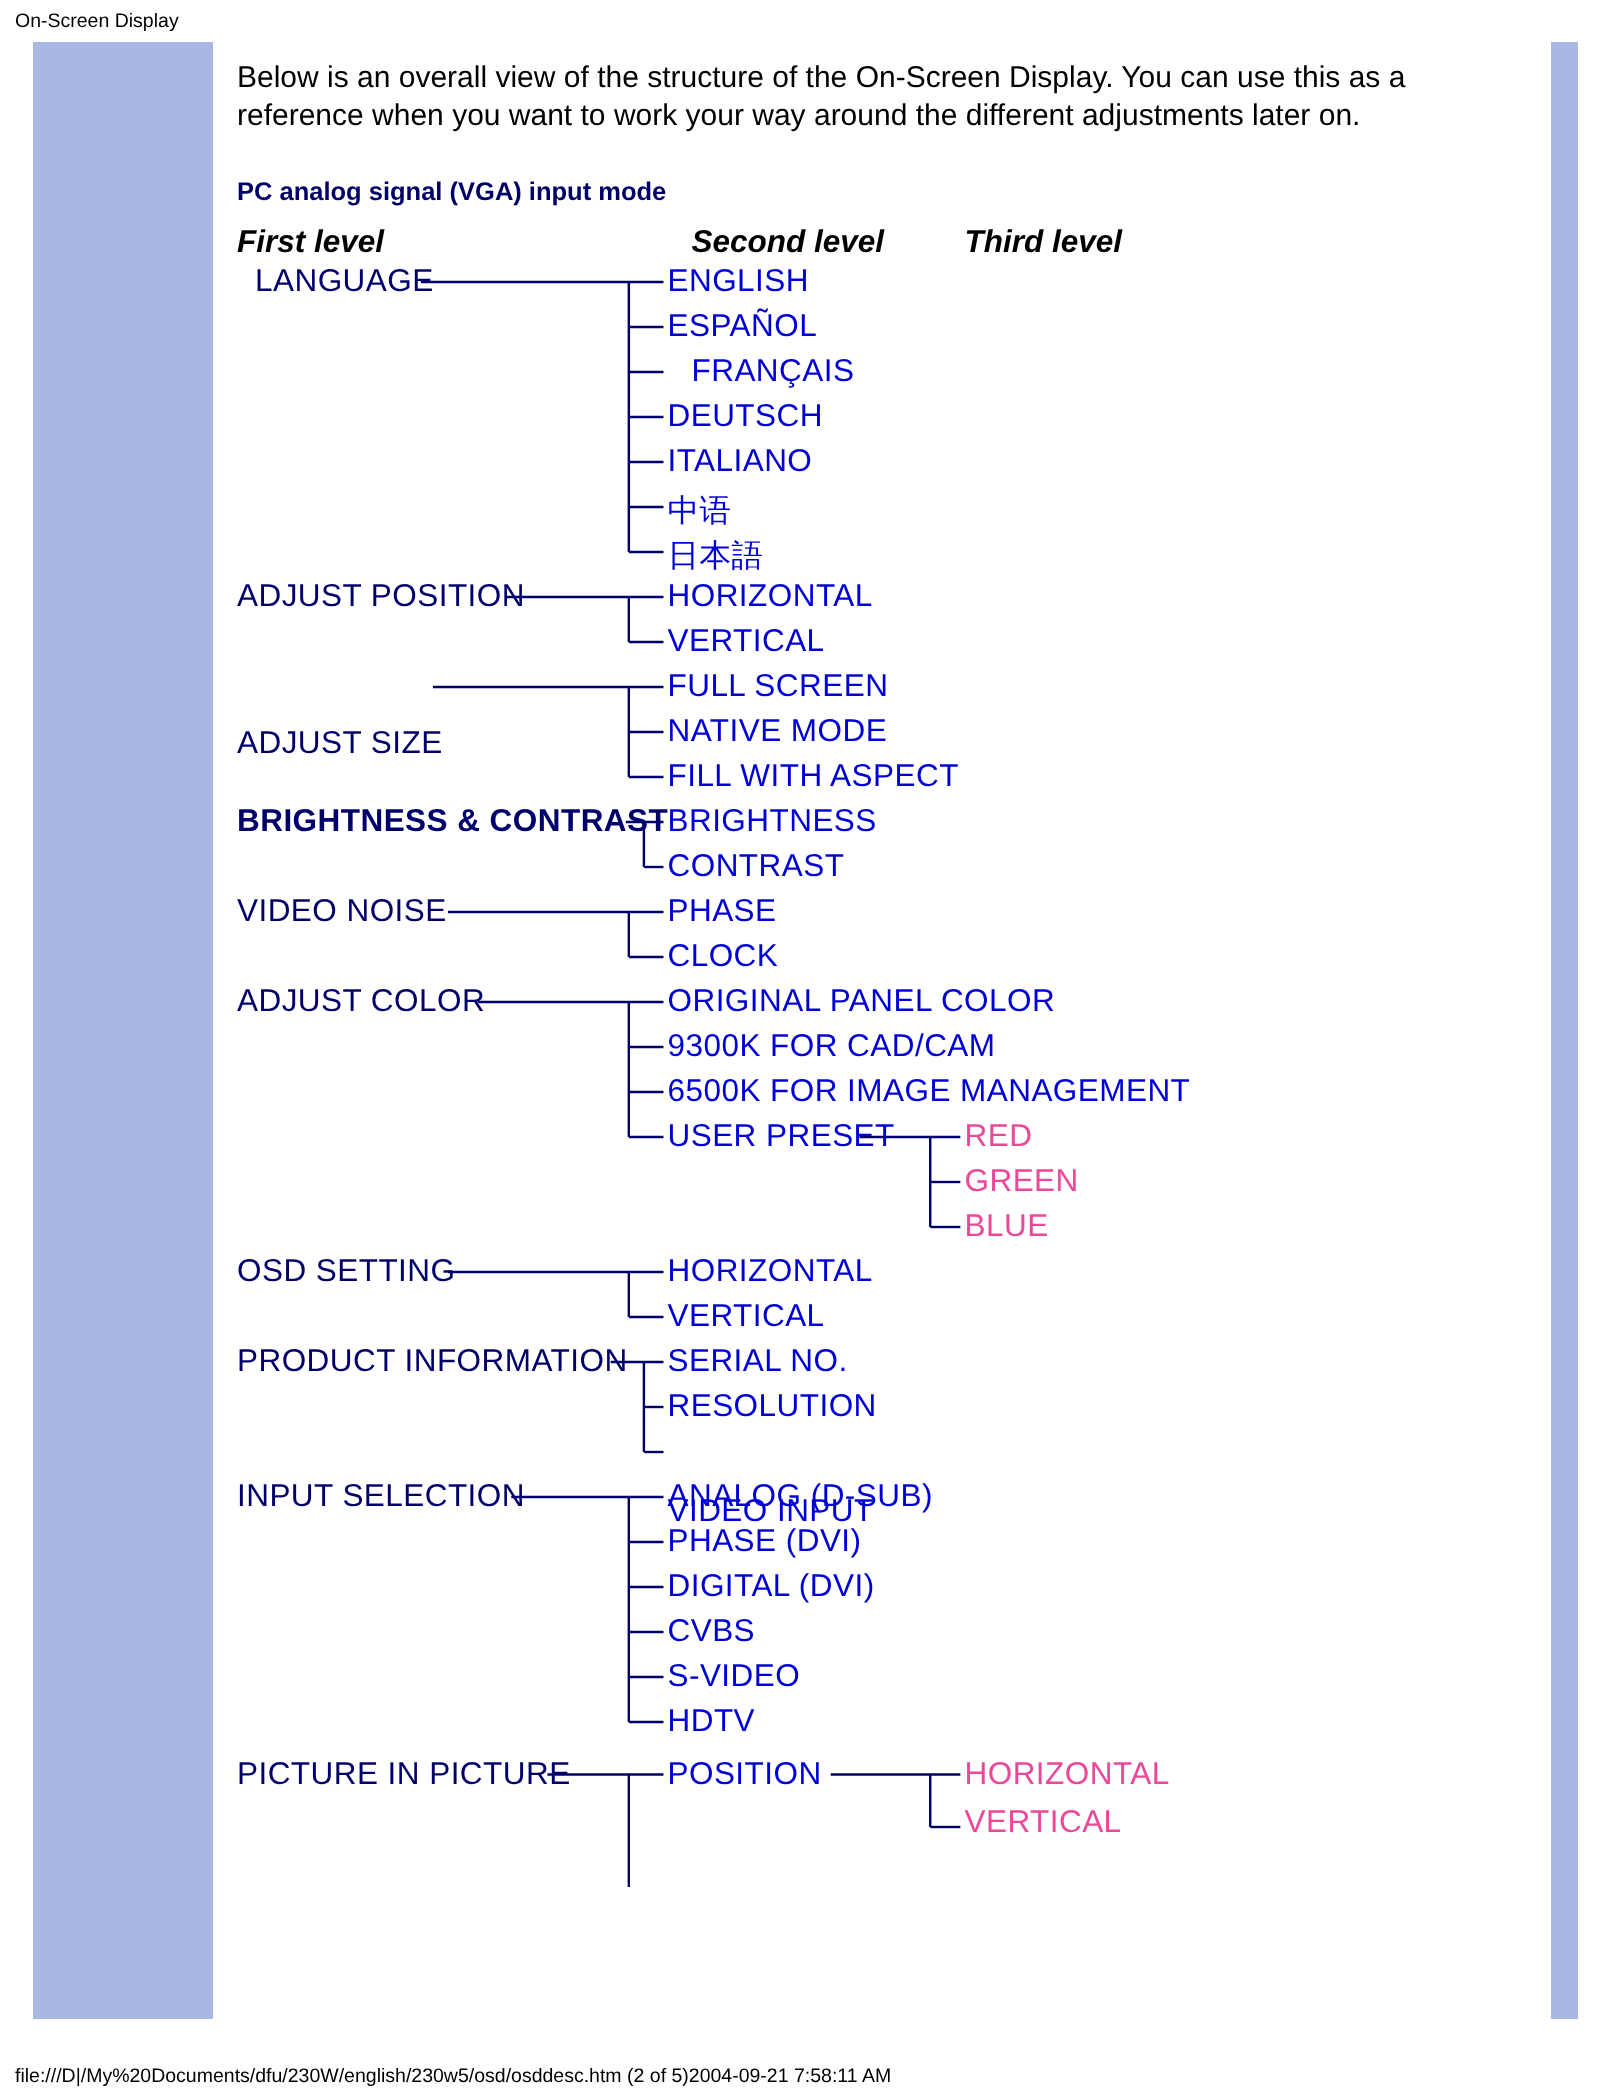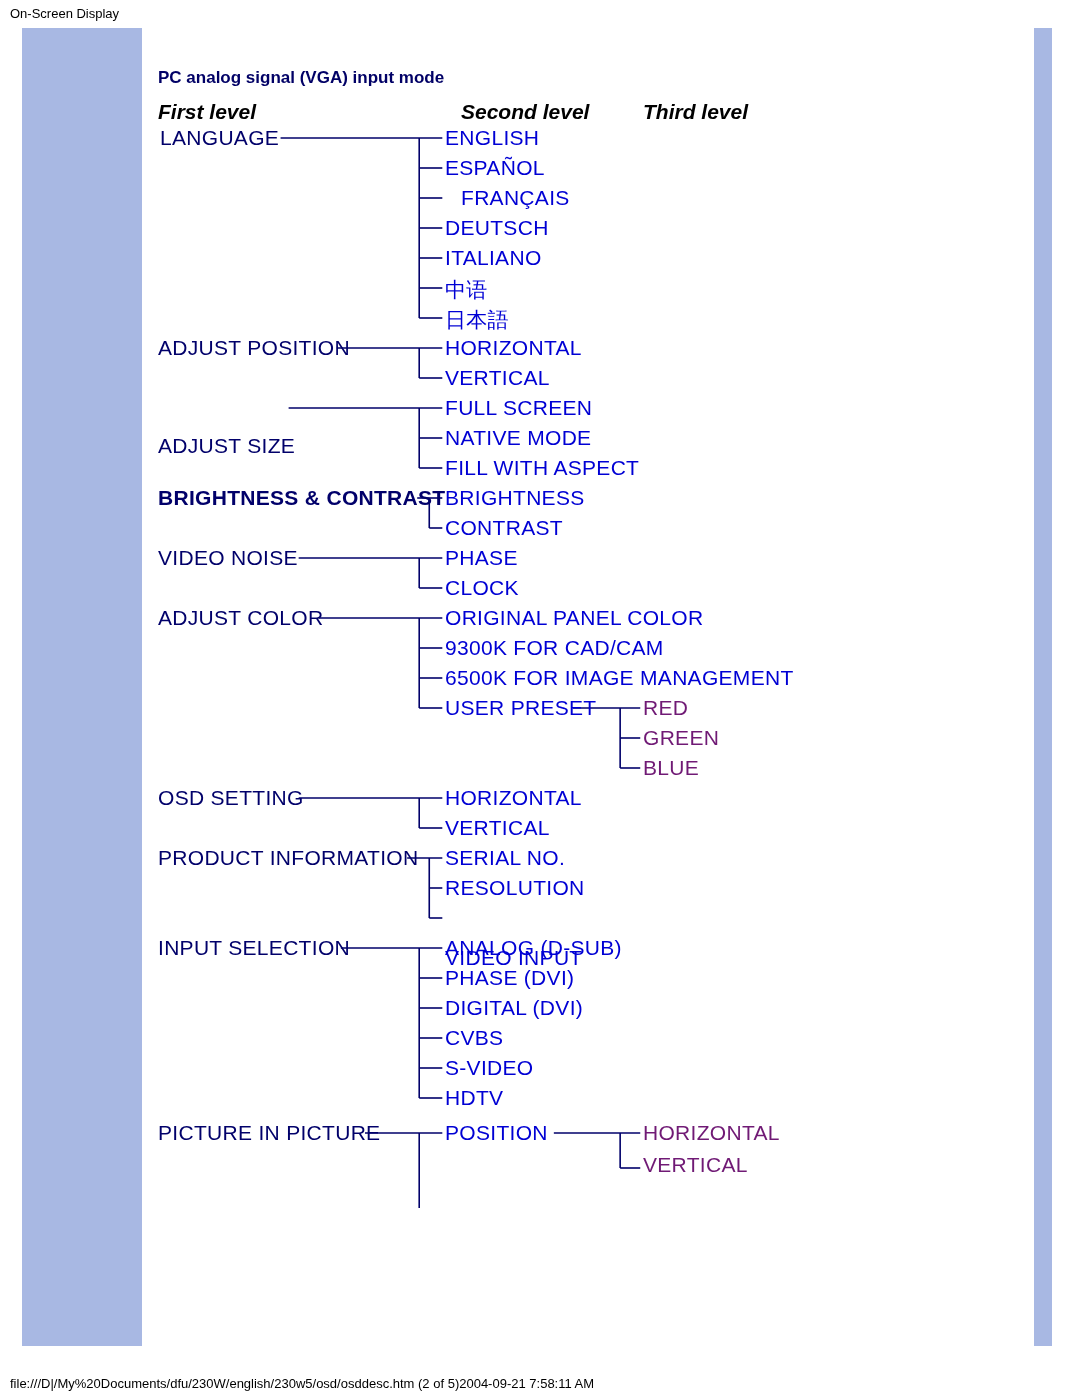--- a/index.html
+++ b/index.html
@@ -8,37 +8,38 @@
   .frame{position:absolute;left:22px;top:28px;width:1030px;height:1318px;overflow:hidden;}
   .side-left{position:absolute;left:0;top:0;width:120px;height:100%;background:#a8b8e3;}
   .side-right{position:absolute;right:0;top:0;width:18px;height:100%;background:#a8b8e3;}
   .content{position:absolute;left:120px;top:0;right:18px;height:100%;background:#fff;padding:12px 16px 0 16px;box-sizing:border-box;}
   .intro{font-size:20px;line-height:1.25;color:#000;}
   .diagram{margin-top:18px;position:relative;height:1150px;}
   .mode-title{font-weight:bold;font-size:17px;color:#010066;}
   .col-head{font-style:italic;font-weight:bold;font-size:21px;color:#000;}
   .lvl1{position:absolute;font-size:21px;color:#01006a;font-weight:500;letter-spacing:.3px;}
   .lvl2{position:absolute;font-size:21px;color:#0000d4;font-weight:500;letter-spacing:.3px;}
-  .lvl3{position:absolute;font-size:21px;color:#701a75;font-weight:500;letter-spacing:.3px;}
+  .lvl3{position:absolute;font-size:21px;color:#ec4899;font-weight:500;letter-spacing:.3px;}
   svg.lines{position:absolute;inset:0;width:100%;height:100%;}
   svg.lines path,svg.lines line{stroke:#01006a;stroke-width:1.6;fill:none;}
   .footer{position:absolute;left:10px;bottom:6px;font-size:13px;}
 </style>
 </head>
 <body>
 
 <div class="page">
 
   <div class="header">On-Screen Display</div>
 
   <div class="frame">
     <div class="side-left"></div>
     <div class="side-right"></div>
 
     <div class="content">
+      <div class="intro">Below is an overall view of the structure of the On-Screen Display. You can use this as a reference when you want to work your way around the different adjustments later on.</div>
 
       <div class="diagram">
 
         <svg class="lines" viewBox="0 0 856 1150" preserveAspectRatio="none">
 
           <line x1="122" y1="80" x2="283" y2="80"></line>
           <line x1="260" y1="80" x2="260" y2="260"></line>
           <line x1="260" y1="110" x2="283" y2="110"></line>
           <line x1="260" y1="140" x2="283" y2="140"></line>
           <line x1="260" y1="170" x2="283" y2="170"></line>
@@ -97,21 +98,21 @@
           <line x1="394" y1="1075" x2="480" y2="1075"></line>
           <line x1="460" y1="1075" x2="460" y2="1110"></line>
           <line x1="460" y1="1110" x2="480" y2="1110"></line>
         </svg>
 
         <div class="mode-title" style="position:absolute;left:0;top:10px;">PC analog signal (VGA) input mode</div>
         <div class="col-head" style="position:absolute;left:0;top:42px;">First level</div>
         <div class="col-head" style="position:absolute;left:303px;top:42px;">Second level</div>
         <div class="col-head" style="position:absolute;left:485px;top:42px;">Third level</div>
 
-        <div class="lvl1" style="left:2px;top:68px;">LANGUAGE</div>
+        <div class="lvl1" style="left:12px;top:68px;">LANGUAGE</div>
         <div class="lvl2" style="left:287px;top:68px;">ENGLISH</div>
         <div class="lvl2" style="left:287px;top:98px;">ESPAÑOL</div>
         <div class="lvl2" style="left:287px;top:128px;margin-left:16px;">FRANÇAIS</div>
         <div class="lvl2" style="left:287px;top:158px;">DEUTSCH</div>
         <div class="lvl2" style="left:287px;top:188px;">ITALIANO</div>
         <div class="lvl2" style="left:287px;top:218px;">中语</div>
         <div class="lvl2" style="left:287px;top:248px;">日本語</div>
 
         <div class="lvl1" style="left:0;top:278px;">ADJUST POSITION</div>
         <div class="lvl2" style="left:287px;top:278px;">HORIZONTAL</div>

